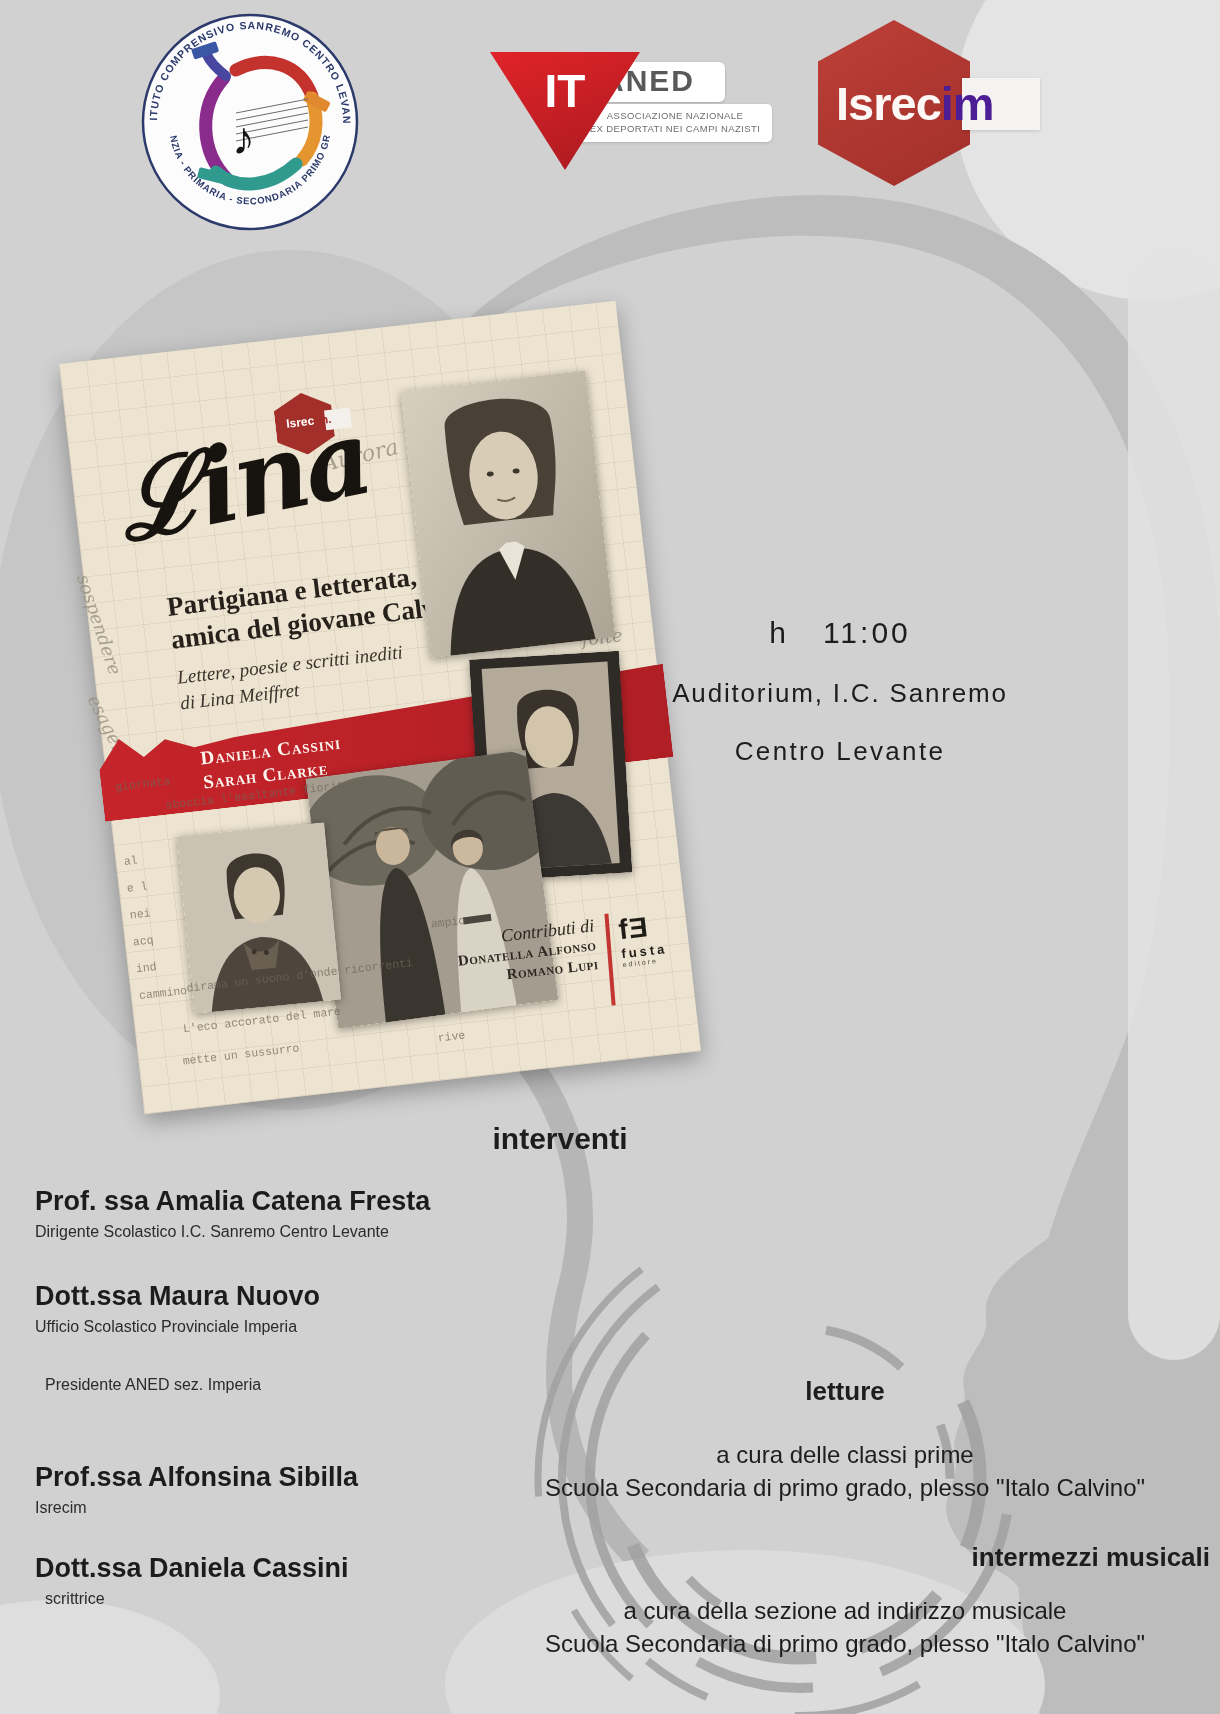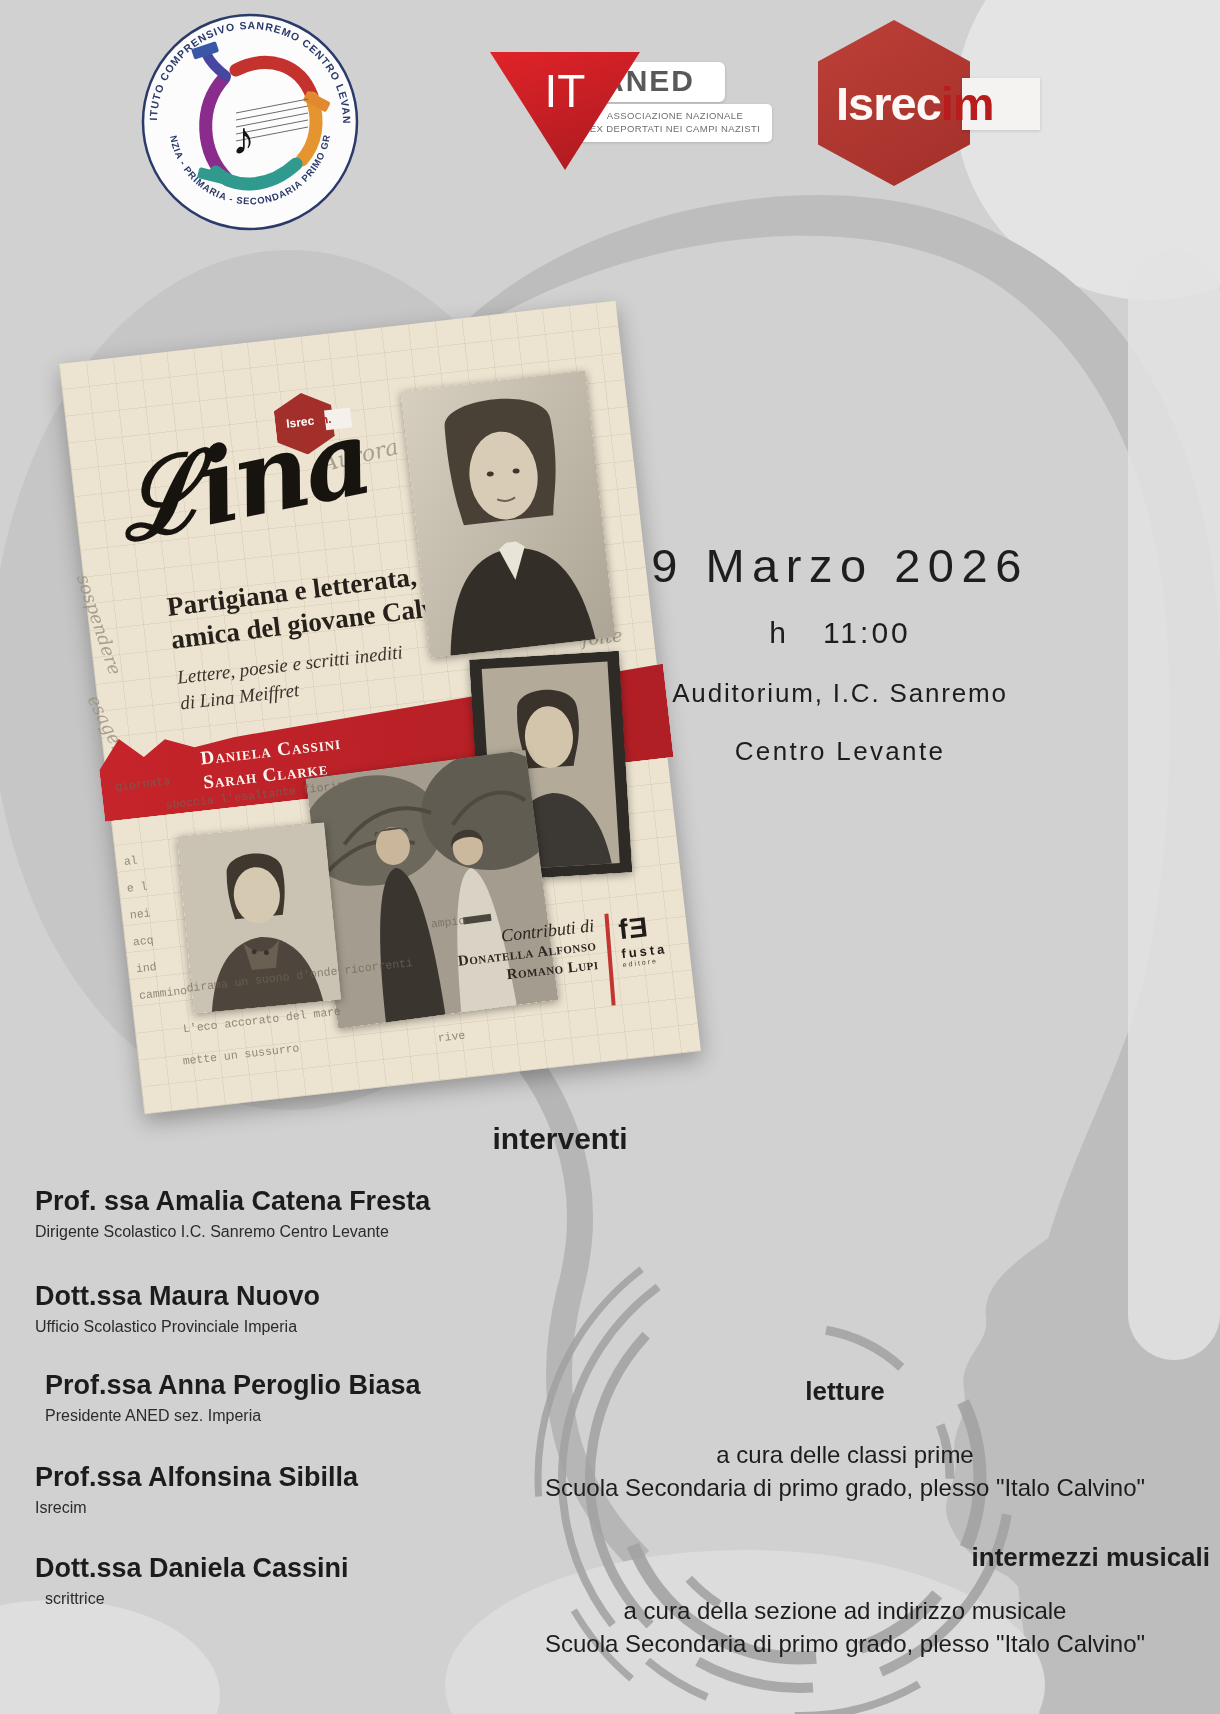--- a/index.html
+++ b/index.html
@@ -12,27 +12,27 @@
   #aned{left:490px;top:50px;width:300px;height:130px;}
   .aned-box1{left:100px;top:12px;width:135px;height:40px;background:#fff;border-radius:6px;
     box-shadow:0 1px 3px rgba(0,0,0,.18);}
   .aned-name{left:112px;top:14px;font-size:30px;font-weight:bold;color:#58595b;letter-spacing:2px;}
   .aned-box2{left:86px;top:54px;width:196px;height:38px;background:#fff;border-radius:5px;
     box-shadow:0 1px 3px rgba(0,0,0,.15);}
   .aned-sub{left:90px;top:59px;width:190px;font-size:9.5px;font-weight:normal;color:#6d6e71;
     line-height:13px;text-align:center;letter-spacing:.4px;}
   .aned-tri{left:0;top:2px;width:150px;height:118px;background:linear-gradient(160deg,#e02329,#a81a1f);
     clip-path:polygon(0 0,100% 0,50% 100%);}
-  .aned-it{left:28px;top:14px;width:94px;text-align:center;font-size:46px;font-weight:normal;color:#fff;}
+  .aned-it{left:28px;top:14px;width:94px;text-align:center;font-size:46px;font-weight:bold;color:#fff;}
   #isrecim{left:818px;top:20px;width:240px;height:168px;}
   .isr-hex{left:0;top:0;width:152px;height:166px;background:linear-gradient(150deg,#bc4038,#a32f2a);
     clip-path:polygon(50% 0,100% 25%,100% 75%,50% 100%,0 75%,0 25%);}
   .isr-chip{left:144px;top:58px;width:78px;height:52px;background:#f4f3f2;box-shadow:0 1px 3px rgba(0,0,0,.15);}
   .isr-text{left:18px;top:56px;font-size:47px;font-weight:bold;letter-spacing:-1px;white-space:nowrap;}
-  .isr-text .w{color:#fdf7f5;} .isr-text .r{color:#b91c1c;}
+  .isr-text .w{color:#fdf7f5;} .isr-text .r{color:#4c1d95;}
   
   #cover{left:100px;top:330px;width:560px;height:755px;transform:rotate(-6.5deg);
     background-color:#ece3d0;
     background-image:repeating-linear-gradient(0deg,rgba(150,130,100,.13) 0 1px,transparent 1px 27px),
       repeating-linear-gradient(90deg,rgba(150,130,100,.13) 0 1px,transparent 1px 27px);
     box-shadow:0 8px 22px rgba(0,0,0,.30);}
   .badge-hex{left:208px;top:56px;width:58px;height:62px;background:#a32f2a;
     clip-path:polygon(50% 0,100% 25%,100% 75%,50% 100%,0 75%,0 25%);}
   .badge-chip{left:258px;top:76px;width:26px;height:20px;background:#f4f1ec;}
   .badge-text{left:219px;top:78px;font-size:12px;font-weight:bold;white-space:nowrap;}
@@ -257,37 +257,35 @@
       <div class="nm">Romano Lupi</div>
     </div>
     <div class="abs redline"></div>
     <div class="abs fusta">
       <div class="glyph">fƎ</div>
       <div class="n1">fusta</div>
       <div class="n2">editore</div>
     </div>
   </div>
 
-  <div class="abs date c">9 Marzo 2026</div>
   <div class="abs time c"><span>h</span><span style="display:inline-block;width:34px;"></span><span>11:00</span></div>
   <div class="abs venue1 c">Auditorium, I.C. Sanremo</div>
   <div class="abs interventi c">interventi</div>
 
   <div class="abs venue2 c">Centro Levante</div>
 
   <div class="abs spk" style="top:1186px;">
     <div class="name">Prof. ssa Amalia Catena Fresta</div>
     <div class="role">Dirigente Scolastico I.C. Sanremo Centro Levante</div>
   </div>
   <div class="abs spk" style="top:1281px;">
     <div class="name">Dott.ssa Maura Nuovo</div>
     <div class="role">Ufficio Scolastico Provinciale Imperia</div>
   </div>
   <div class="abs spk" style="top:1370px;">
-    <div class="name indent">Prof.ssa Anna Peroglio Biasa</div>
     <div class="role indent">Presidente ANED sez. Imperia</div>
   </div>
   <div class="abs spk" style="top:1462px;">
     <div class="name">Prof.ssa Alfonsina Sibilla</div>
     <div class="role">Isrecim</div>
   </div>
   <div class="abs spk" style="top:1553px;">
     <div class="name">Dott.ssa Daniela Cassini</div>
     <div class="role indent">scrittrice</div>
   </div>

